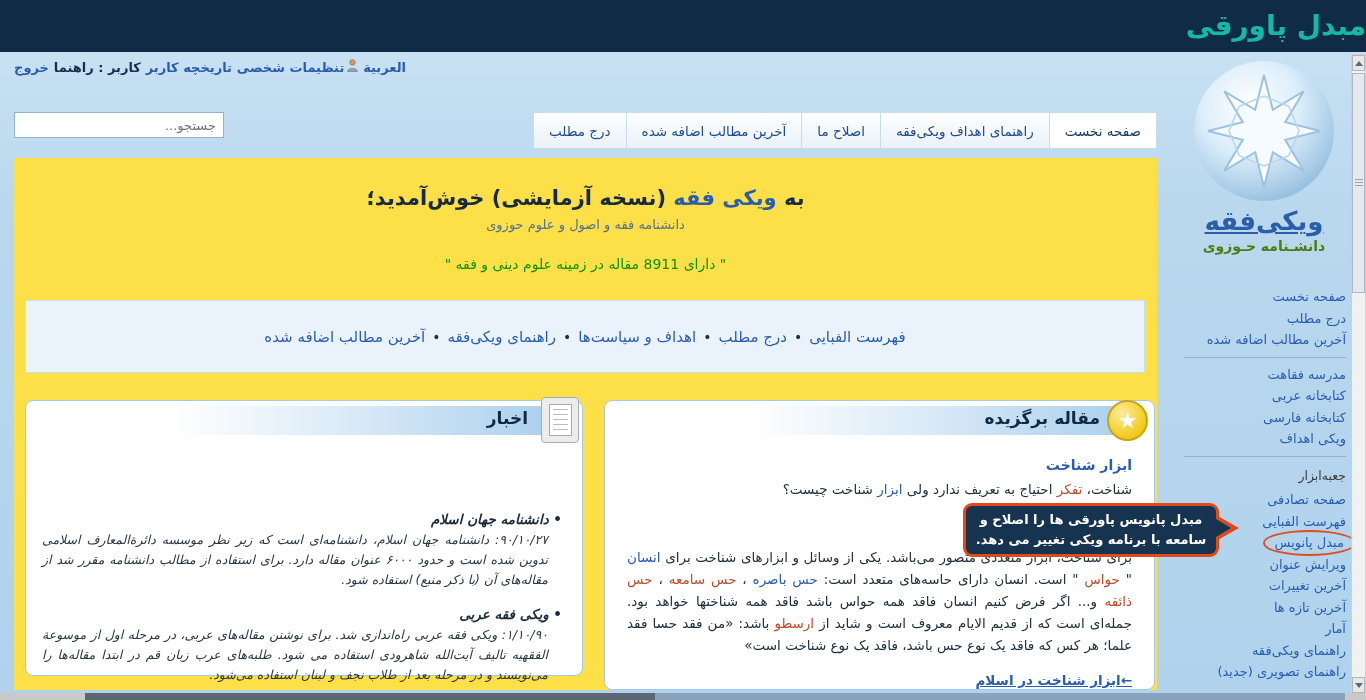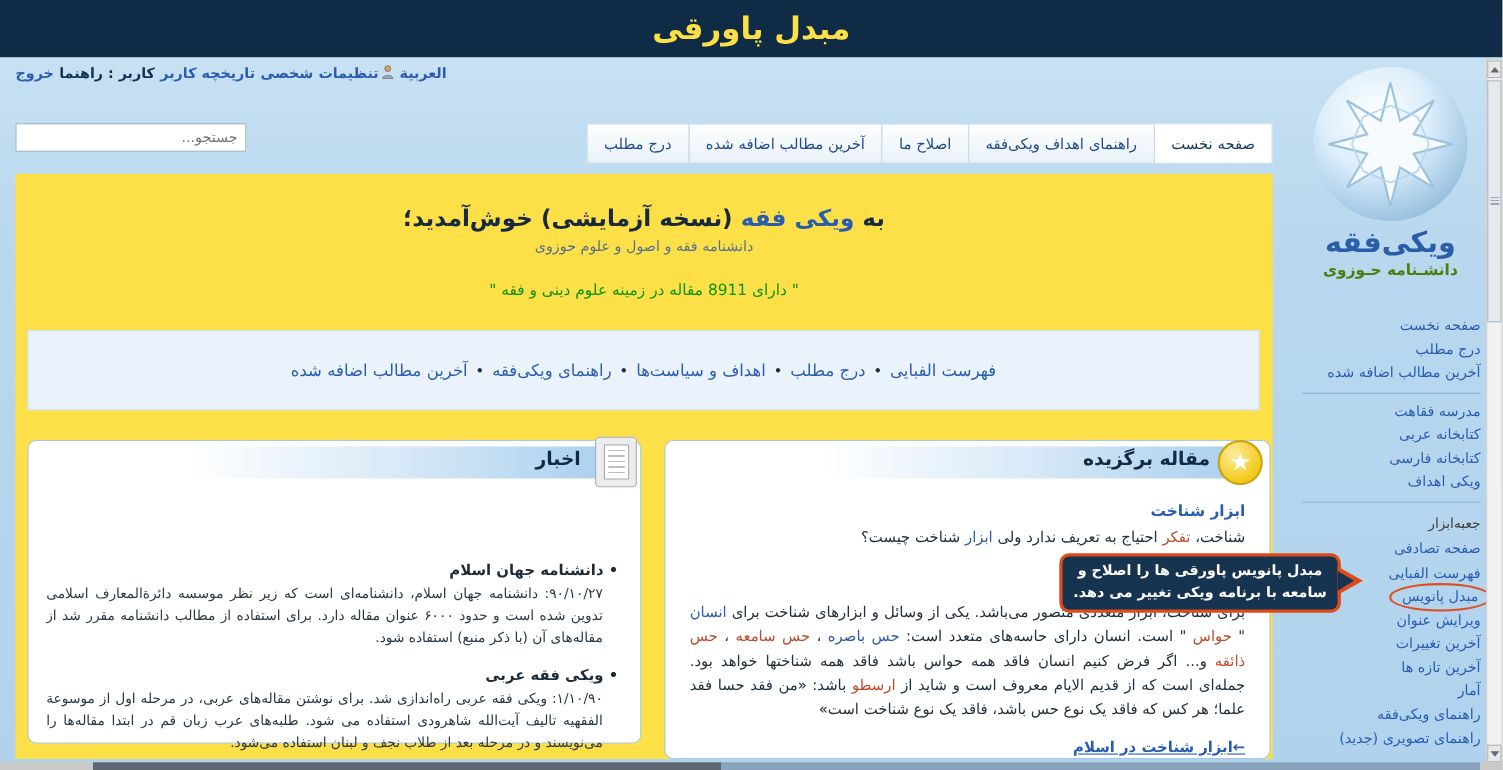--- a/index.html
+++ b/index.html
@@ -7,21 +7,21 @@
   body {
     position:relative;
     font-family:"DejaVu Sans", sans-serif;
     background:linear-gradient(180deg,#cde3f4 0%,#b9d8ee 30%,#b0d2ec 100%);
   }
   a { text-decoration:none; cursor:pointer; }
 
   
   .top-header { position:absolute; left:0; top:0; width:1366px; height:52px; background:#0f2b45; }
   .top-header .site-title {
-    line-height:52px; text-align:center; color:#fde047; font-size:28px; font-weight:bold; direction:rtl;
+    line-height:52px; color:#14b8a6; font-size:28px; font-weight:bold; direction:rtl;
   }
 
   
   .personal { position:absolute; left:14px; top:59px; width:392px; direction:rtl;
     display:flex; justify-content:space-between; align-items:center; font-size:13px; }
   .personal a { color:#2a5db0; font-weight:bold; white-space:nowrap; display:flex; align-items:center; gap:3px;}
   .personal .plain-item { color:#13304e; font-weight:bold; white-space:nowrap; }
 
   
   .search { position:absolute; left:14px; top:112px; width:210px; height:26px;
@@ -32,21 +32,21 @@
   .tabs { position:absolute; top:112px; right:209px; height:37px; display:flex; direction:rtl; }
   .tab { padding:0 15px; line-height:36px; font-size:13.5px; color:#1f4a8f; white-space:nowrap;
     background:linear-gradient(#feffff,#e9f1f8); border:1px solid #c9dcec; border-left-width:0; }
   .tab:first-child { border-left-width:0; border-right-width:1px; }
   .tab:last-child { border-left-width:1px; }
   .tab.active { background:#ffffff; color:#183d66; }
 
   
   .sidebar { position:absolute; top:52px; right:0; width:200px; height:648px; }
   .logo { position:absolute; top:4px; right:22px; width:160px; text-align:center; }
-  .logo-title { font-size:26px; font-weight:bold; color:#2a5ea9; direction:rtl; margin-top:-4px; }
+  .logo-title { font-size:26px; font-weight:bold; color:#2a5ea9; direction:rtl; margin-top:-4px;text-decoration:underline; }
   .logo-sub { font-size:14px; font-weight:bold; color:#4d7c0f; direction:rtl; margin-top:2px; }
   .side-nav { position:absolute; top:234px; right:20px; width:162px; direction:rtl; text-align:right;
     font-size:13px; line-height:21.5px; }
   .side-nav a { display:block; color:#2a5db0; }
   .side-divider { border-top:1px solid #8fb3cf; margin:6px 0; }
   .toolbox-header { color:#3c3c3c; font-size:12.5px; margin:8px 0 3px; }
   .hl { display:inline-block; border:2px solid #e04e1e; border-radius:50%; padding:0 10px; margin:-3px -10px; }
 
   
   .scrollbar { position:absolute; top:54px; right:0; width:15px; height:640px;
@@ -100,21 +100,21 @@
 
   
   .featured-body { padding:14px 22px 0; direction:rtl; text-align:right; font-size:13.5px; color:#22313f; line-height:21px; }
   .article-link { color:#2a5db0; font-weight:bold; font-size:14px; display:inline-block; }
   .intro { margin-top:3px; }
   .para { margin-top:46px; text-align:justify; line-height:22px; }
   .more { margin-top:14px; }
   .more a { color:#2a5db0; font-weight:bold; text-decoration:underline; }
 
   
-  .news-body { padding:70px 20px 0 16px; direction:rtl; }
+  .news-body { padding:70px 20px 0 16px; direction:rtl;font-style:italic; }
   .news-item { margin-bottom:16px; }
   .news-heading { font-size:13.5px; font-weight:bold; color:#1c2b3a; }
   .news-heading::before { content:"• "; color:#1c2b3a; }
   .news-text { margin:3px 14px 0 0; font-size:12.5px; line-height:20px; color:#2a3845; text-align:justify; }
 
   
   .tooltip { position:absolute; left:963px; top:503px; width:256px; z-index:50;
     background:#163450; border:3px solid #de4a1a; border-radius:9px; color:#fff;
     font-weight:bold; font-size:13px; line-height:20px; text-align:center; padding:4px 6px; direction:rtl; }
   .arrow-outer { position:absolute; right:-23px; top:9px; width:0; height:0;

